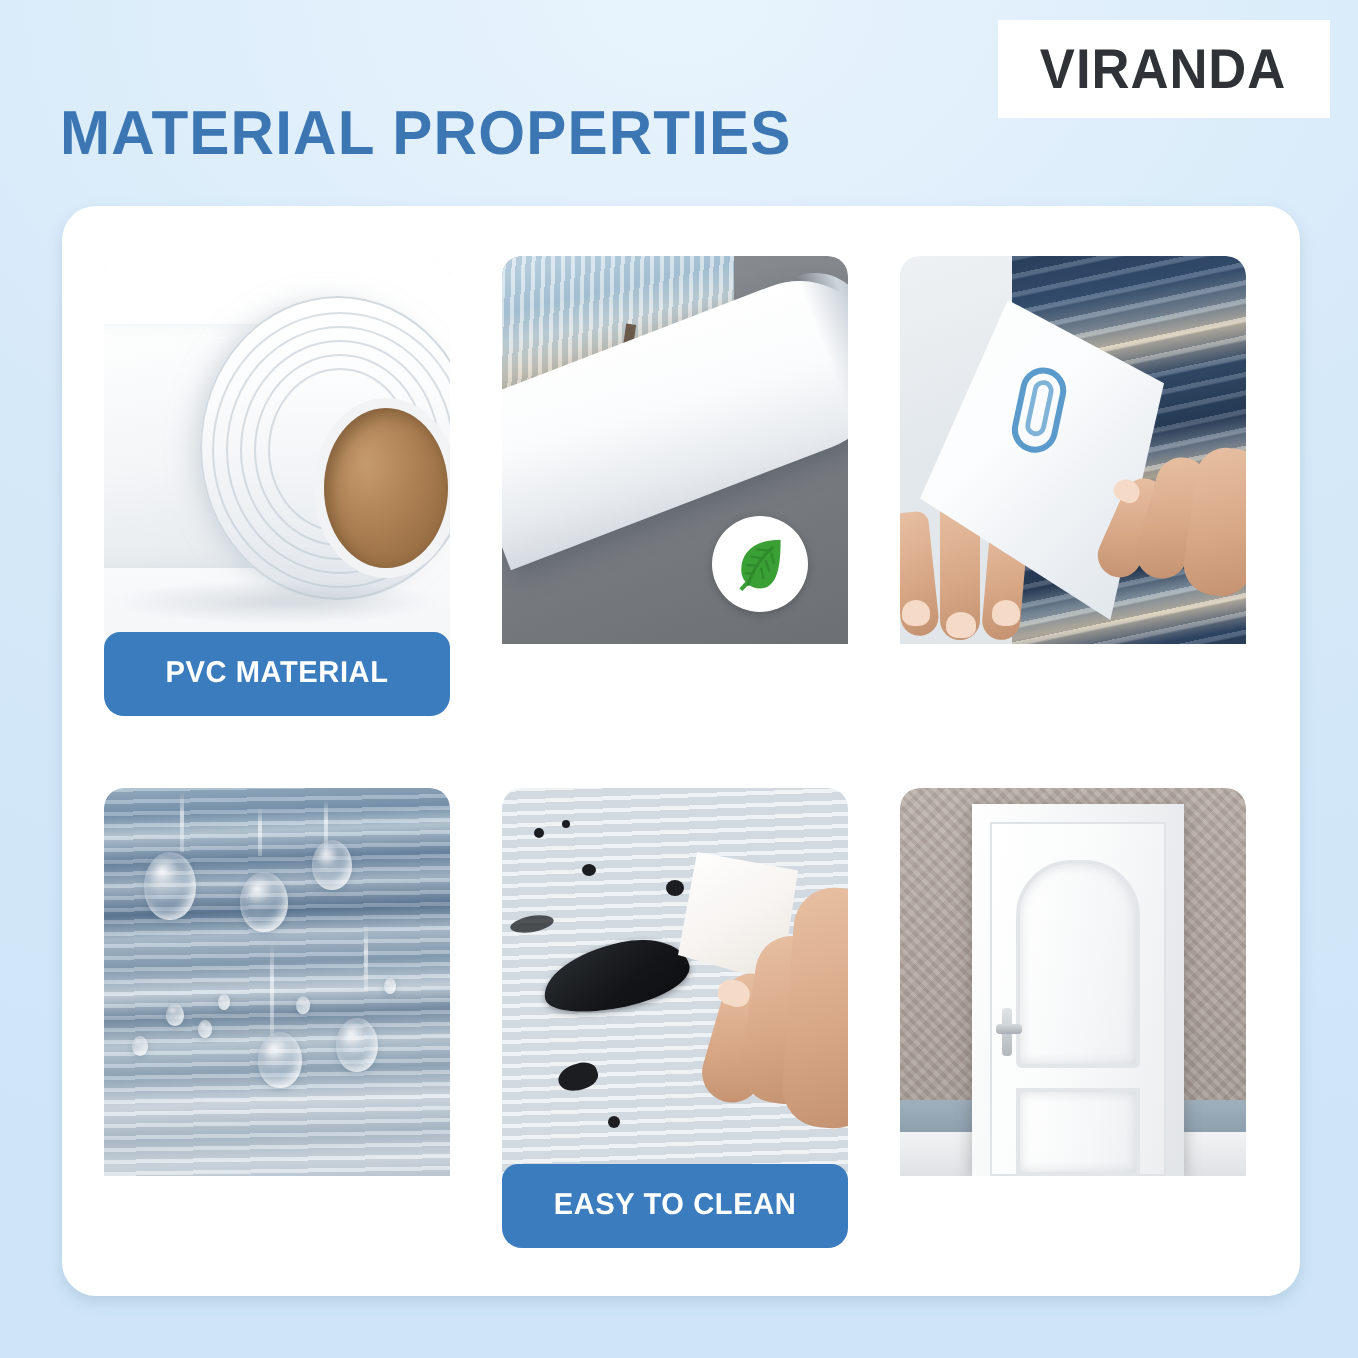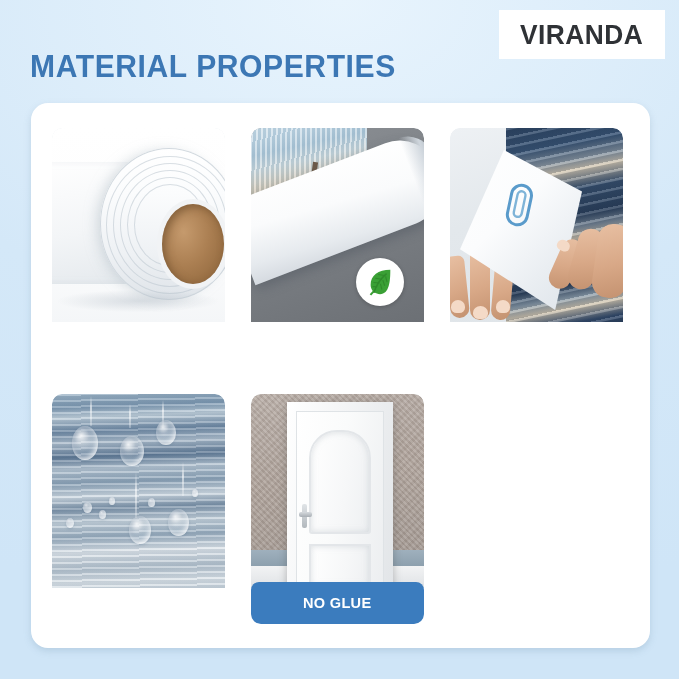--- a/index.html
+++ b/index.html
@@ -484,20 +484,23 @@
         <div class="pvc-sheet"></div>
         <div class="pvc-roll">
           <div class="pvc-ring" style="left:6px;top:8px;width:126px;height:136px;"></div>
           <div class="pvc-ring" style="left:13px;top:15px;width:112px;height:122px;"></div>
           <div class="pvc-ring" style="left:20px;top:22px;width:98px;height:108px;"></div>
           <div class="pvc-ring" style="left:27px;top:29px;width:84px;height:94px;"></div>
           <div class="pvc-ring" style="left:34px;top:36px;width:70px;height:80px;"></div>
           <div class="pvc-core"></div>
         </div>
         <div class="pvc-shadow"></div>
+      </div>
+      <div class="card-label">
+        <span>PVC MATERIAL</span>
       </div>
     </div>
 
     <div class="card">
       <div class="card-photo">
         <div class="eco-bg"></div>
         <div class="eco-beach"></div>
         <div class="eco-stripes"></div>
         <div class="eco-post" style="left:60px;top:34px;height:30px;"></div>
         <div class="eco-post" style="left:72px;top:40px;height:26px;"></div>
@@ -570,34 +573,55 @@
         <div class="drop" style="left:116px;top:115px;width:21px; height:27px;"></div>
         <div class="drop" style="left:31px; top:108px;width:9px;  height:11px;"></div>
         <div class="drop" style="left:47px; top:116px;width:7px;  height:9px;"></div>
         <div class="drop" style="left:14px; top:124px;width:8px;  height:10px;"></div>
         <div class="drop" style="left:57px; top:103px;width:6px;  height:8px;"></div>
         <div class="drop" style="left:96px; top:104px;width:7px;  height:9px;"></div>
         <div class="drop" style="left:140px;top:95px; width:6px;  height:8px;"></div>
       </div>
     </div>
 
+    <div class="card">
+      <div class="card-photo">
+        <div class="ec-bg"></div>
+        <div class="ec-grain"></div>
+        <div class="stain-big"></div>
+        <div class="stain" style="left:16px; top:20px; width:5px;  height:5px;"></div>
+        <div class="stain" style="left:30px; top:16px; width:4px;  height:4px;"></div>
+        <div class="stain" style="left:40px; top:38px; width:7px;  height:6px;"></div>
+        <div class="stain" style="left:82px; top:46px; width:9px;  height:8px;"></div>
+        <div class="stain" style="left:28px; top:138px;width:20px; height:13px; border-radius:52% 48% 44% 56%; transform:rotate(-18deg);"></div>
+        <div class="stain" style="left:53px; top:164px;width:6px;  height:6px;"></div>
+        <div class="stain" style="left:4px;  top:64px; width:22px; height:8px; border-radius:50%; transform:rotate(-10deg); opacity:.75;"></div>
+        <div class="ec-cloth"></div>
+        <div class="ec-hand">
+          <div class="finger" style="left:6px;  top:48px; width:30px; height:66px; transform:rotate(16deg); border-radius:15px;"></div>
+          <div class="finger" style="left:24px; top:30px; width:40px; height:84px; transform:rotate(9deg);  border-radius:18px;"></div>
+          <div class="finger" style="left:44px; top:6px;  width:46px; height:120px; transform:rotate(4deg); border-radius:20px;"></div>
+          <div class="nail" style="left:9px; top:52px; width:16px; height:13px; transform:rotate(16deg);"></div>
+        </div>
+      </div>
+      <div class="card-label">
+        <span>EASY TO CLEAN</span>
+      </div>
+    </div>
 
     <div class="card">
       <div class="card-photo">
         <div class="ng-wall"></div>
         <div class="ng-wall-tex"></div>
         <div class="ng-lowerwall"></div>
         <div class="ng-skirting"></div>
         <div class="ng-skirt-gap"></div>
         <div class="ng-frame"></div>
         <div class="ng-door"></div>
         <div class="ng-panel-top"></div>
         <div class="ng-panel-bot"></div>
         <div class="ng-handle-plate"></div>
         <div class="ng-handle"></div>
       </div>
-      <div class="card-label">
-        <span>NO GLUE</span>
-      </div>
     </div>
 
   </div>
 </div>
 
 </body></html>

